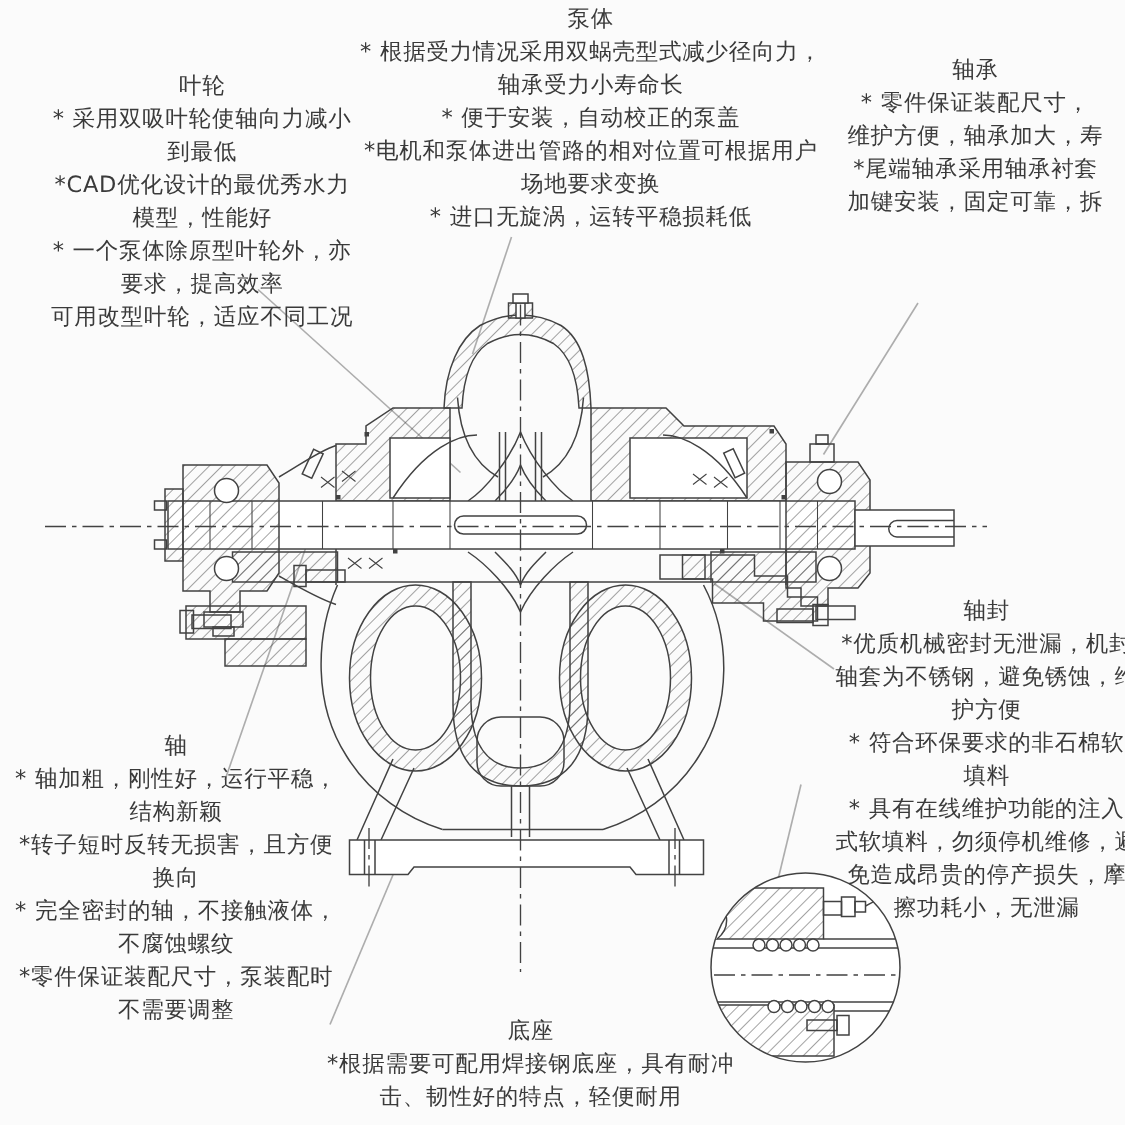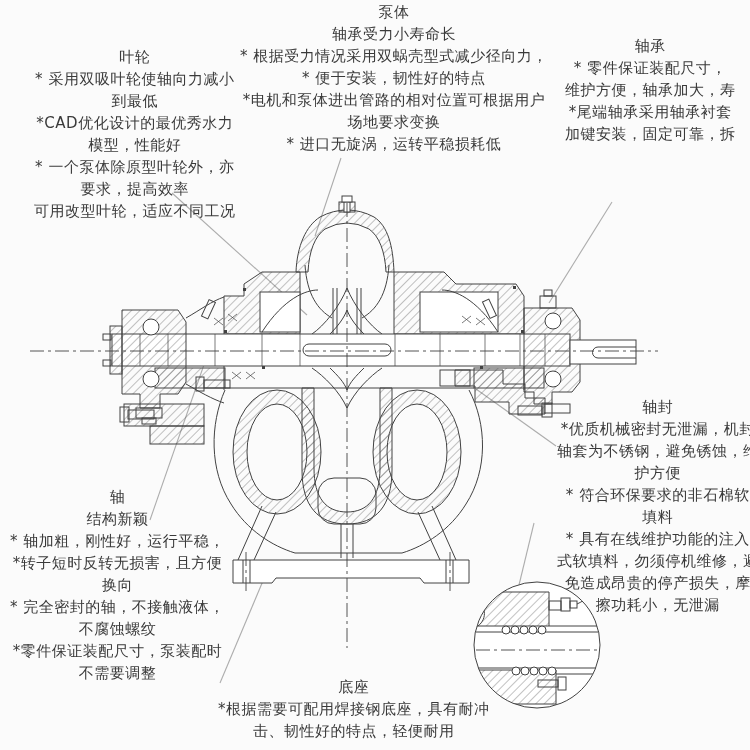--- a/index.html
+++ b/index.html
@@ -207,23 +207,23 @@
     <div>到最低</div>
     <div>*CAD优化设计的最优秀水力</div>
     <div>模型，性能好</div>
     <div>* 一个泵体除原型叶轮外，亦</div>
     <div>要求，提高效率</div>
     <div>可用改型叶轮，适应不同工况</div>
   </div>
 
   <div class="anno" style="left:240px;top:1px">
     <div>泵体</div>
+    <div>* 根据受力情况采用双蜗壳型式减少径向力，</div>
     <div>轴承受力小寿命长</div>
-    <div>* 根据受力情况采用双蜗壳型式减少径向力，</div>
-    <div>* 便于安装，韧性好的特点</div>
+    <div>* 便于安装，自动校正的泵盖</div>
     <div>*电机和泵体进出管路的相对位置可根据用户</div>
     <div>场地要求变换</div>
     <div>* 进口无旋涡，运转平稳损耗低</div>
   </div>
 
   <div class="anno" style="left:565px;top:35px">
     <div>轴承</div>
     <div>* 零件保证装配尺寸，</div>
     <div>维护方便，轴承加大，寿</div>
     <div>*尾端轴承采用轴承衬套</div>
@@ -238,22 +238,22 @@
     <div>* 符合环保要求的非石棉软</div>
     <div>填料</div>
     <div>* 具有在线维护功能的注入</div>
     <div>式软填料，勿须停机维修，避</div>
     <div>免造成昂贵的停产损失，摩</div>
     <div>擦功耗小，无泄漏</div>
   </div>
 
   <div class="anno" style="left:10px;top:486px">
     <div>轴</div>
+    <div>* 轴加粗，刚性好，运行平稳，</div>
     <div>结构新颖</div>
-    <div>* 轴加粗，刚性好，运行平稳，</div>
     <div>*转子短时反转无损害，且方便</div>
     <div>换向</div>
     <div>* 完全密封的轴，不接触液体，</div>
     <div>不腐蚀螺纹</div>
     <div>*零件保证装配尺寸，泵装配时</div>
     <div>不需要调整</div>
   </div>
 
   <div class="anno" style="left:218px;top:676px">
     <div>底座</div>

